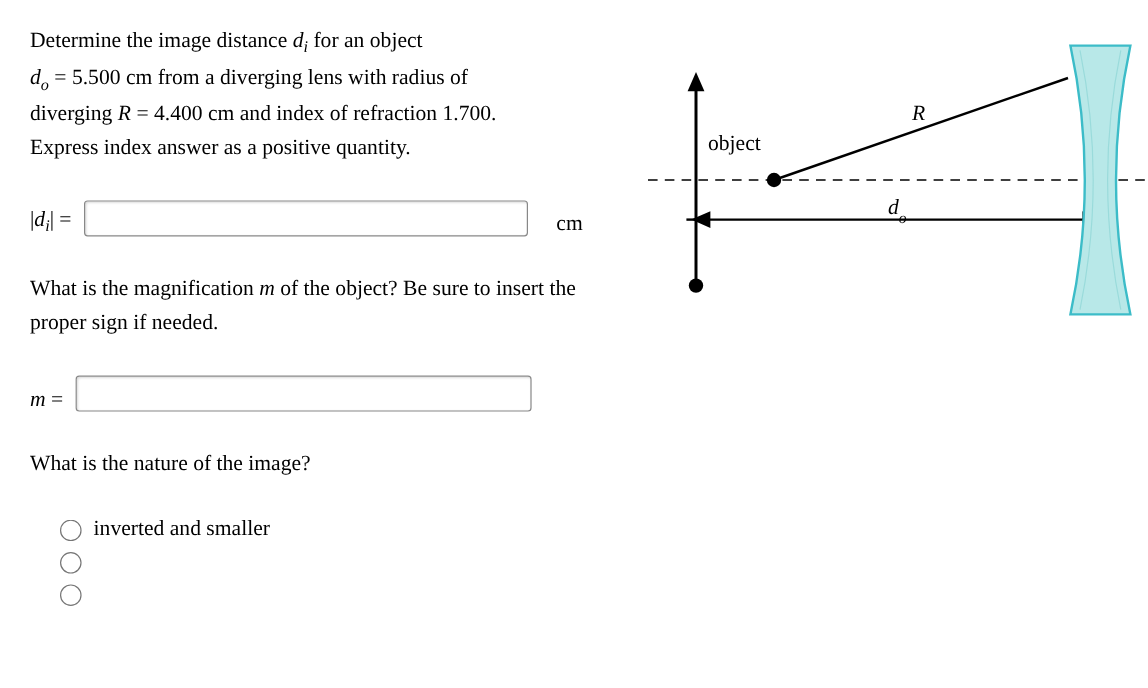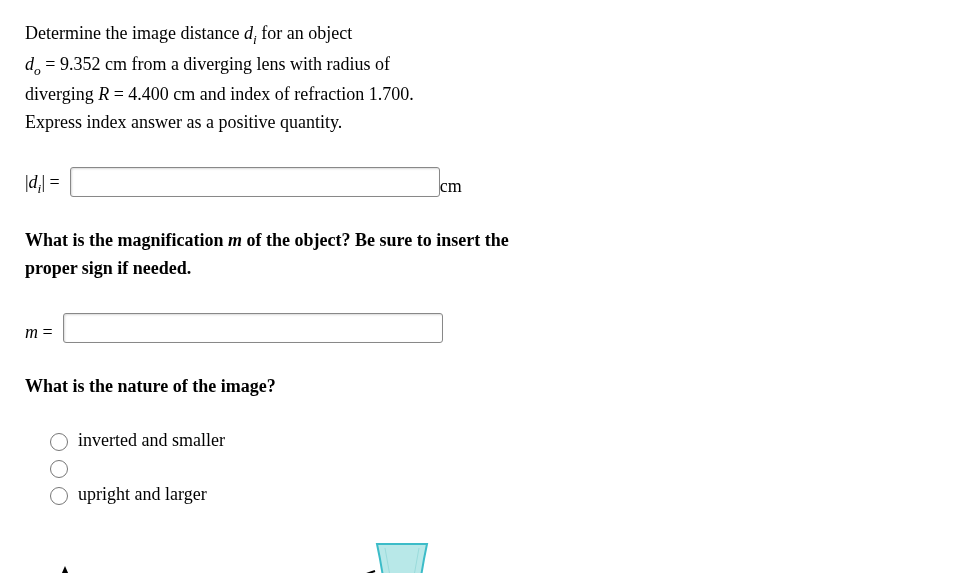--- a/index.html
+++ b/index.html
@@ -8,21 +8,21 @@
     width: 957px;
     height: 573px;
     font-family: "Times New Roman", Times, serif;
     font-size: 18px;
     color: #000;
     background: #fff;
     overflow: hidden;
   }
   .container {
     display: flex;
-    flex-direction: column;
+    flex-direction: row;
     padding: 20px 0 0 25px;
     box-sizing: border-box;
     width: 100%;
     height: 100%;
     gap: 15px;
   }
   .left {
     width: 500px;
     flex-shrink: 0;
   }
@@ -46,26 +46,25 @@
     height: 28px;
     width: 360px;
     border: 1px solid #888;
     border-radius: 3px;
     box-shadow: inset 1px 1px 2px rgba(0,0,0,0.15);
     font-size: 16px;
     padding: 0 4px;
   }
   .answer-input.wide { width: 370px; }
   .unit {
-    margin-left: 0;
+    margin-left: 24px;
   }
   .sub-prompt {
     line-height: 1.55;
     margin-bottom: 30px;
-    font-weight: bold;
   }
   .radio-group {
     padding-left: 20px;
   }
   .radio-row {
     display: flex;
     align-items: flex-start;
     margin: 6px 0;
   }
   .radio-row input[type=radio] {
@@ -84,21 +83,21 @@
   }
 </style>
 </head>
 <body>
 
 <div class="container">
   <div class="left">
 
     <div class="prompt">
       <span>Determine the image distance </span><span class="italic">d</span><sub class="italic">i</sub><span> for an object</span><br>
-      <span class="italic">d</span><sub class="italic">o</sub><span> = 9.352 cm from a diverging lens with radius of</span><br>
+      <span class="italic">d</span><sub class="italic">o</sub><span> = 5.500 cm from a diverging lens with radius of</span><br>
       <span>diverging </span><span class="italic">R</span><span> = 4.400 cm and index of refraction 1.700.</span><br>
       <span>Express index answer as a positive quantity.</span>
     </div>
 
     <div class="answer-row">
       <span class="answer-label">
         <span>|</span><span class="italic">d</span><sub class="italic">i</sub><span>| =</span>
       </span>
       <input class="answer-input" type="text" value="" style="">
       <span class="unit">cm</span>
@@ -120,21 +119,20 @@
     <div class="radio-group">
       <label class="radio-row">
         <input type="radio" name="q3" style="">
         <span>inverted and smaller</span>
       </label>
       <label class="radio-row">
         <input type="radio" name="q3" style="">
       </label>
       <label class="radio-row">
         <input type="radio" name="q3" style="">
-        <span>upright and larger</span>
       </label>
     </div>
 
   </div>
 
   <div class="right">
     <svg class="diagram" width="430" height="290">
 
       <line x1="0" y1="130" x2="430" y2="130" stroke="#000" stroke-width="1.3" stroke-dasharray="8 6"></line>
 

